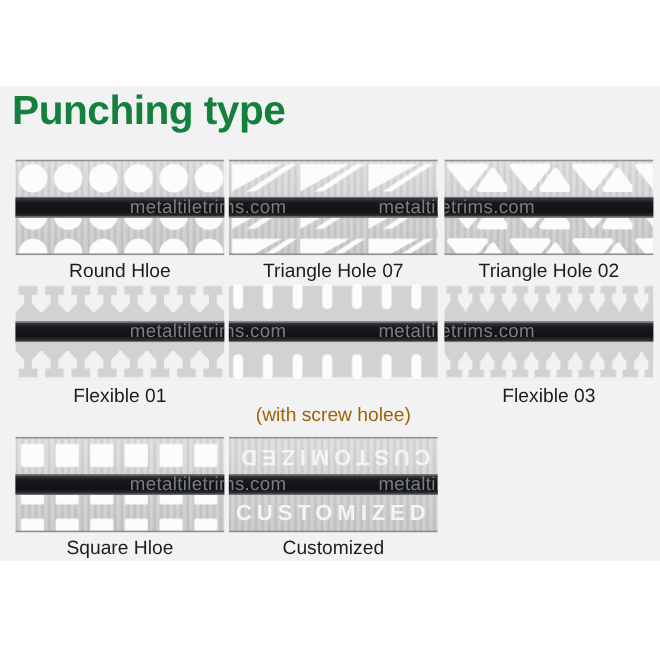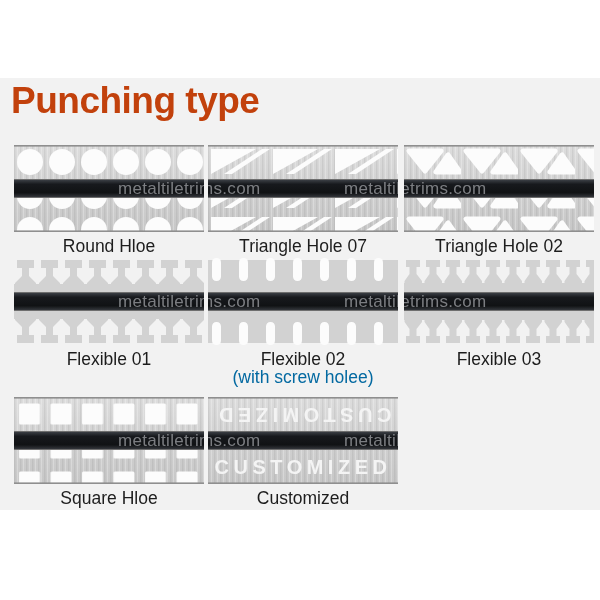--- a/index.html
+++ b/index.html
@@ -7,21 +7,21 @@
     width:600px;height:600px;position:relative;overflow:hidden;
     background:#ffffff;
     font-family:"Liberation Sans","DejaVu Sans",sans-serif;
   }
   .panel{
     position:absolute;left:0;top:78px;width:600px;height:432px;
     background:#f2f2f2;
   }
   .title{
     position:absolute;left:11px;top:80px;
-    font-size:37px;font-weight:800;color:#c2410c;letter-spacing:-0.5px;
+    font-size:37px;font-weight:800;color:#15803d;letter-spacing:-0.5px;
   }
   .tile{position:absolute;width:190px;height:135px;}
   .strip{position:absolute;left:0;top:0;width:190px;height:87px;}
   .strip svg{position:absolute;left:0;top:0;display:block;}
   .band{
     position:absolute;left:0;top:34px;width:190px;height:19px;
     box-sizing:border-box;overflow:hidden;
     background:linear-gradient(180deg,#3a3e44 0%,#17191d 25%,#101214 75%,#33363b 100%);
     border-top:1px solid #6e6e6e;border-bottom:1px solid #6e6e6e;
   }
@@ -29,21 +29,21 @@
     position:absolute;top:50%;transform:translateY(-52%);
     white-space:nowrap;font-size:17px;letter-spacing:0.3px;
     color:#8e9094;opacity:0.85;
   }
   .cap{
     position:absolute;top:92px;left:-20px;width:230px;text-align:center;
     font-size:17.5px;color:#1d1d1d;line-height:18px;
   }
   .cap2{
     position:absolute;top:110px;left:-25px;width:240px;text-align:center;
-    font-size:17.5px;color:#0369a1;line-height:18px;
+    font-size:17.5px;color:#a16207;line-height:18px;
   }
   .punch{
     position:absolute;left:0;width:190px;text-align:center;
     font-weight:700;font-size:20px;letter-spacing:4.5px;color:#f4f4f4;
   }
   .punch-top{top:3px;height:30px;line-height:30px;transform:rotate(180deg);}
   .punch-bottom{top:55px;height:30px;line-height:30px;}
 </style>
 </head>
 <body>
@@ -164,21 +164,20 @@
       <rect x="0" y="0" width="190" height="34" fill="url(#pTeeth2)"></rect>
       <g transform="translate(0,87) scale(1,-1)">
         <rect x="0" y="0" width="190" height="34" fill="url(#pTeeth2)"></rect>
       </g>
     </svg>
     <div class="band">
       <span class="wm" style="left:-90px">metaltiletrims.com</span>
       <span class="wm" style="left:136px">metaltiletrims.com</span>
     </div>
   </div>
-  <div class="cap">Flexible 02</div>
   <div class="cap2">(with screw holee)</div>
 </div>
 
 <div class="tile" style="left:404px;top:258px;">
   <div class="strip">
     <svg width="190" height="87">
       <rect x="0" y="0" width="190" height="34" fill="url(#pTeeth3)"></rect>
       <g transform="translate(0,87) scale(1,-1)">
         <rect x="0" y="0" width="190" height="34" fill="url(#pTeeth3)"></rect>
       </g>

